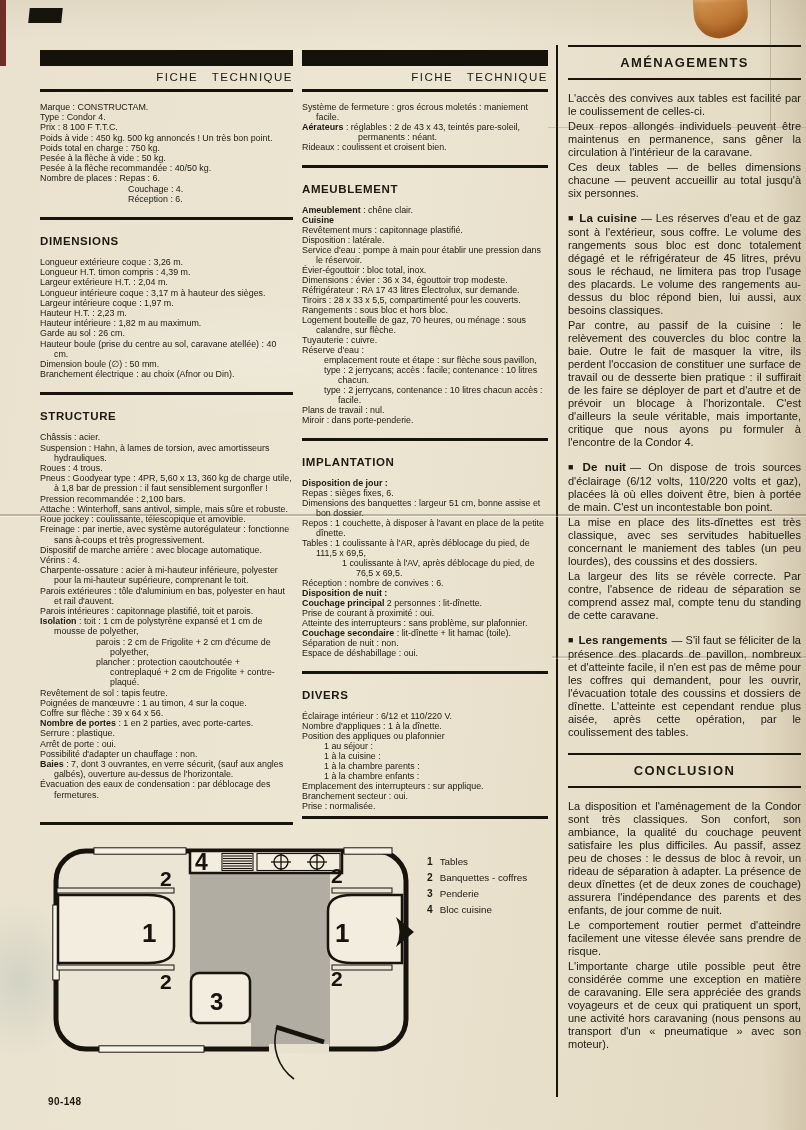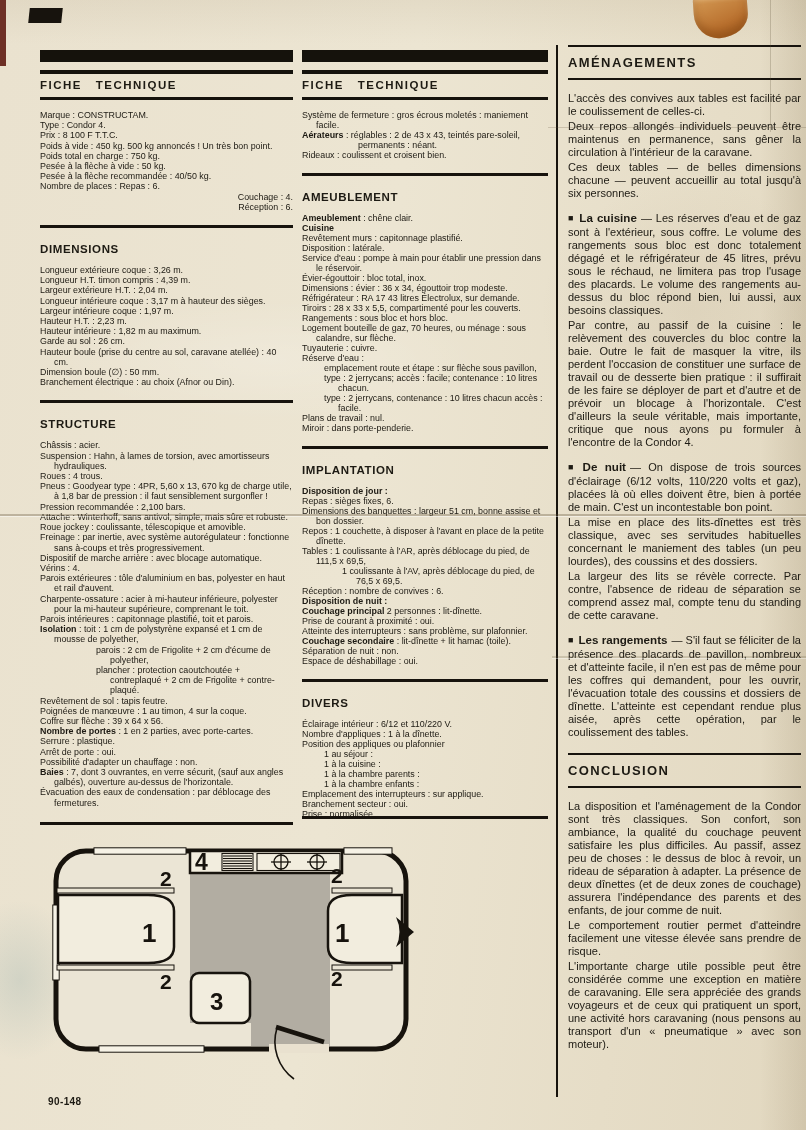--- a/index.html
+++ b/index.html
@@ -22,36 +22,36 @@
     border-radius:4px 4px 55% 45% / 4px 4px 55% 60%;transform:rotate(-4deg);
     box-shadow:inset 0 -7px 9px rgba(110,55,8,.38), inset 0 3px 4px rgba(255,235,200,.35);}
 
   .col{position:absolute;overflow:hidden;}
   .col-left{left:40px;top:50px;width:253px;height:772px;}
   .col-mid{left:302px;top:50px;width:246px;height:766px;}
   .col-right{left:568px;top:45px;width:233px;height:1063px;}
   .divider{position:absolute;left:556px;top:45px;width:2px;height:1052px;background:#17130d;}
 
   .topbar{height:12px;background:#15120c;}
-  .ftbox{margin-top:8px;border-top:4px solid #15120c;border-bottom:3px solid #15120c;
-    padding:5px 0 6px;text-align:left;font-weight:bold;font-size:11.5px;letter-spacing:1.5px;word-spacing:9px;}
+  .ftbox{border-top:4px solid #15120c;border-bottom:3px solid #15120c;
+    padding:5px 0 6px;text-align:right;font-weight:normal;font-size:11.5px;letter-spacing:1.5px;word-spacing:9px;}
   .block{margin-top:10px;}
 
   .ln{font-size:8.9px;line-height:10.2px;padding-left:14px;text-indent:-14px;}
   .col-mid .ln{line-height:10.0px;}
   .ln b{font-weight:bold;}
   .i1{padding-left:36px;}
   .i2{padding-left:54px;}
   .i3{padding-left:70px;}
-  .i4{padding-left:102px;text-align:right;}
+  .i4{padding-left:102px;}
 
   .sec-rule{height:3px;background:#17130d;margin-top:13px;}
   .sec-head{font-weight:bold;font-size:11.5px;letter-spacing:.6px;margin:15px 0 10px;}
 
-  .rhead{border-top:2px solid #17130d;border-bottom:2px solid #17130d;font-weight:bold;
+  .rhead{border-top:2px solid #17130d;border-bottom:2px solid #17130d;font-weight:bold;text-align:center;
     font-size:13px;letter-spacing:1.4px;padding:8px 0;margin-bottom:12px;}
   .para{font-size:11px;line-height:13px;text-align:justify;margin:0 0 2px;}
   .sec{margin-bottom:11px;}
   .bullet{font-size:9px;margin-right:5px;position:relative;top:-1px;}
   .sec-title{font-weight:bold;font-size:11.6px;margin-right:4px;}
   .concl-head{margin-top:14px;}
 
   .hr-left{position:absolute;left:40px;top:822px;width:253px;height:3px;background:#17130d;}
   .hr-mid{position:absolute;left:302px;top:816px;width:246px;height:3px;background:#17130d;}
 
@@ -106,29 +106,29 @@
         <div class="ln">Dimension boule (∅) : 50 mm.</div>
         <div class="ln">Branchement électrique : au choix (Afnor ou Din).</div>
       </div>
 
     <div class="sec-rule"></div>
     <h2 class="sec-head">STRUCTURE</h2>
     <div>
         <div class="ln">Châssis : acier.</div>
         <div class="ln">Suspension : Hahn, à lames de torsion, avec amortisseurs hydrauliques.</div>
         <div class="ln">Roues : 4 trous.</div>
-        <div class="ln">Pneus : Goodyear type : 4PR, 5,60 x 13, 670 kg de charge utile, à 1,8 bar de pression : il faut sensiblement surgonfler !</div>
+        <div class="ln">Pneus : Goodyear type : 4PR, 5,60 x 13, 360 kg de charge utile, à 1,8 bar de pression : il faut sensiblement surgonfler !</div>
         <div class="ln">Pression recommandée : 2,100 bars.</div>
         <div class="ln">Attache : Winterhoff, sans antivol, simple, mais sûre et robuste.</div>
         <div class="ln">Roue jockey : coulissante, télescopique et amovible.</div>
         <div class="ln">Freinage : par inertie, avec système autorégulateur : fonctionne sans à-coups et très progressivement.</div>
         <div class="ln">Dispositif de marche arrière : avec blocage automatique.</div>
         <div class="ln">Vérins : 4.</div>
+        <div class="ln">Charpente-ossature : acier à mi-hauteur inférieure, polyester pour la mi-hauteur supérieure, comprenant le toit.</div>
         <div class="ln">Parois extérieures : tôle d'aluminium en bas, polyester en haut et rail d'auvent.</div>
-        <div class="ln">Charpente-ossature : acier à mi-hauteur inférieure, polyester pour la mi-hauteur supérieure, comprenant le toit.</div>
         <div class="ln">Parois intérieures : capitonnage plastifié, toit et parois.</div>
         <div class="ln"><b>Isolation</b> : toit : 1 cm de polystyrène expansé et 1 cm de mousse de polyether,</div>
         <div class="ln i3">parois : 2 cm de Frigolite + 2 cm d'écume de polyether,</div>
         <div class="ln i3">plancher : protection caoutchoutée + contreplaqué + 2 cm de Frigolite + contre-plaqué.</div>
         <div class="ln">Revêtement de sol : tapis feutre.</div>
         <div class="ln">Poignées de manœuvre : 1 au timon, 4 sur la coque.</div>
         <div class="ln">Coffre sur flèche : 39 x 64 x 56.</div>
         <div class="ln"><b>Nombre de portes</b> : 1 en 2 parties, avec porte-cartes.</div>
         <div class="ln">Serrure : plastique.</div>
         <div class="ln">Arrêt de porte : oui.</div>
@@ -311,20 +311,26 @@
       <text x="116" y="41" font-size="21">2</text>
       <text x="287" y="38" font-size="21">2</text>
       <text x="98" y="97" font-size="26">1</text>
       <text x="291" y="97" font-size="26">1</text>
       <text x="116" y="144" font-size="21">2</text>
       <text x="287" y="141" font-size="21">2</text>
       <text x="166" y="165" font-size="24">3</text>
     </g>
   </svg>
 
+  <div class="legend">
+    <div class="legend-row"><b>1</b><span>Tables</span></div>
+    <div class="legend-row"><b>2</b><span>Banquettes - coffres</span></div>
+    <div class="legend-row"><b>3</b><span>Penderie</span></div>
+    <div class="legend-row"><b>4</b><span>Bloc cuisine</span></div>
+  </div>
 
   <div class="page-code">90-148</div>
 
   <div class="overlay crease-h1"></div>
   <div class="overlay crease-h2"></div>
   <div class="overlay crease-h3"></div>
   <div class="overlay crease-v"></div>
 </div>
 
 </body></html>

